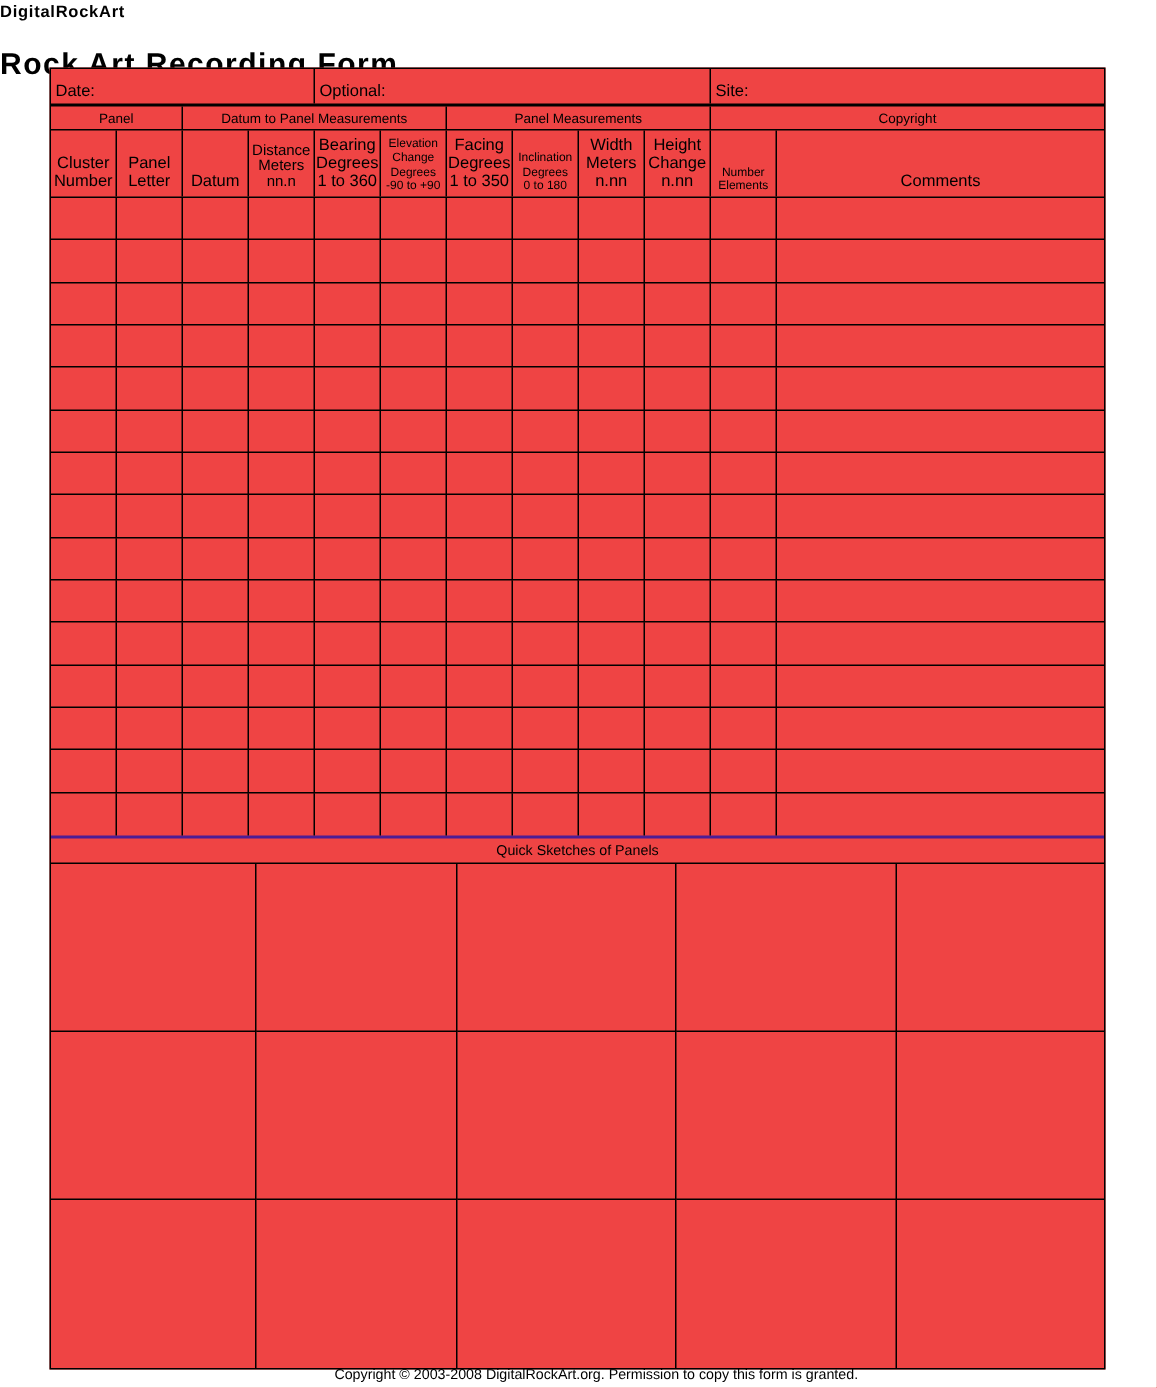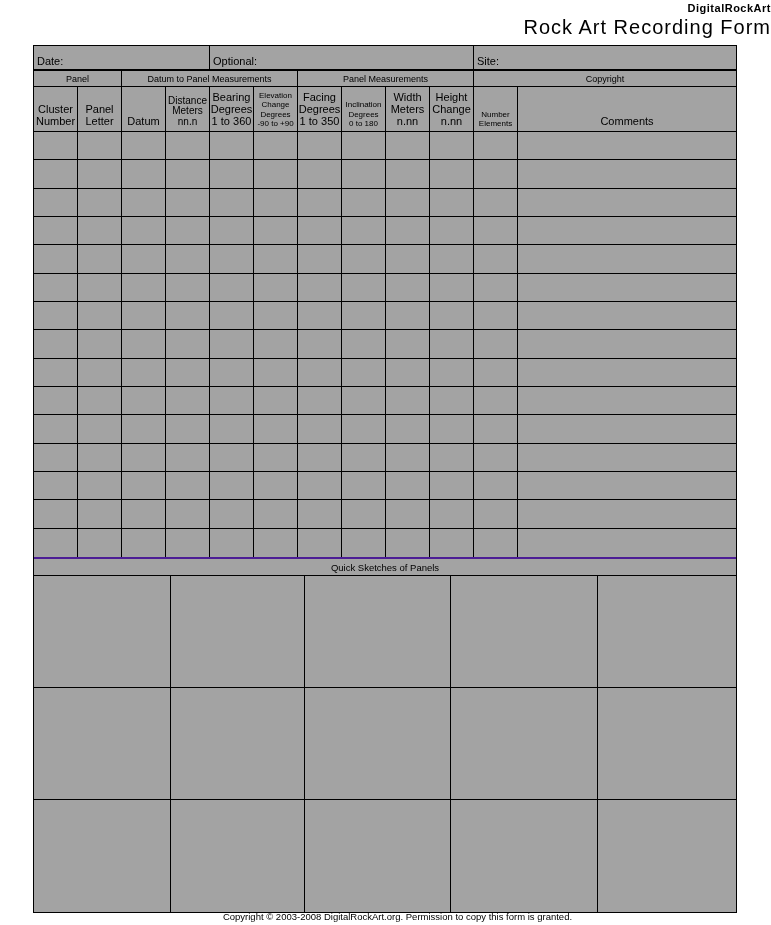--- a/index.html
+++ b/index.html
@@ -1,27 +1,27 @@
 <!DOCTYPE html>
 <html><head>
 <meta charset="utf-8">
 <style>
   * { margin:0; padding:0; box-sizing:border-box; }
   html,body { background:#fff; }
   body {
     width:771px; height:925px; position:relative;
     font-family:"Liberation Sans", sans-serif; color:#000;
   }
-  .titlebar { position:absolute; top:2px; left:0; width:100%; text-align:right; }
+  .titlebar { position:absolute; top:2px; left:0; width:100%; text-align:left; }
   .brand   { font-size:11px; font-weight:bold; letter-spacing:.5px; }
-  .title   { font-size:20px; font-weight:normal; letter-spacing:1px; margin-top:2px; }
+  .title   { font-size:20px; font-weight:bold; letter-spacing:1px; margin-top:18px; }
 
   .form {
     position:absolute; left:33px; top:45px; width:704px;
-    border:1px solid #000; background:#a3a3a3;
+    border:1px solid #000; background:#ef4444;
   }
   .row { display:grid; width:100%; }
 
   
   .info-row { grid-template-columns:176px 264px 1fr; height:25px; border-bottom:2px solid #000; }
   .icell { border-right:1px solid #000; display:flex; align-items:flex-end; padding:0 0 2px 3px; font-size:11px; }
   .icell:last-child { border-right:none; }
 
   
   .group-row { grid-template-columns:88px 176px 176px 1fr; height:16px; border-bottom:1px solid #000; }

